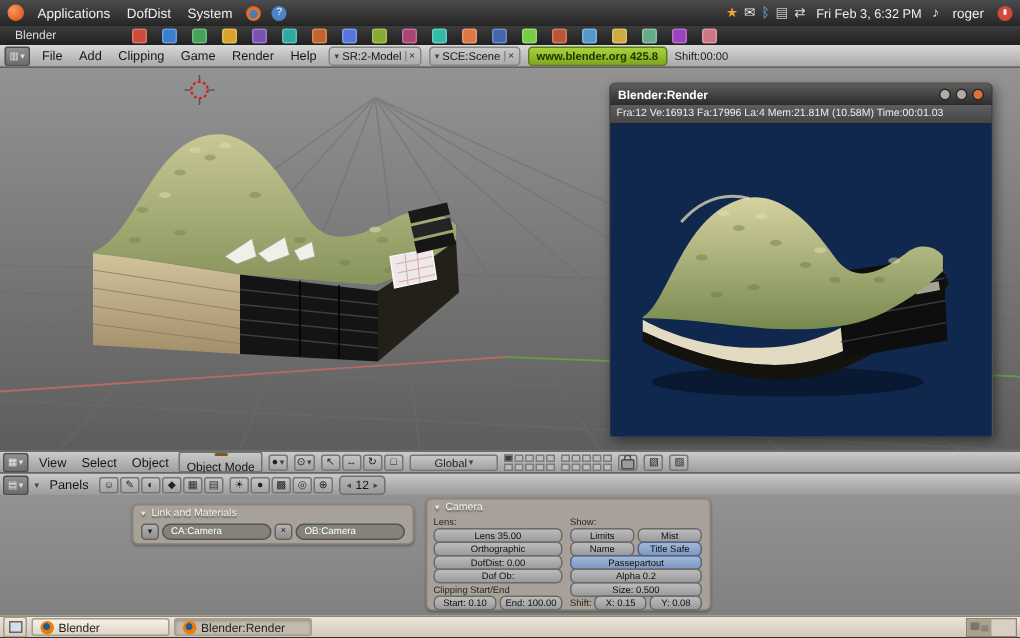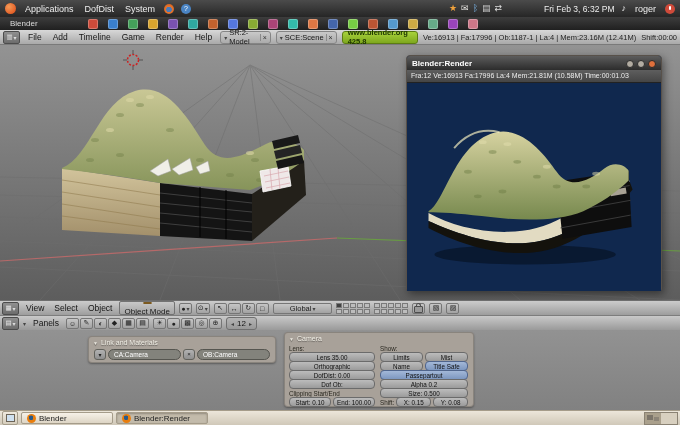--- a/index.html
+++ b/index.html
@@ -11,21 +11,21 @@
   
   #gnome-panel{left:0;top:0;width:680px;height:17px;background:linear-gradient(#4b4b4b,#262626);
     display:flex;align-items:center;gap:7px;padding:0 5px;box-sizing:border-box;color:#eee;font-size:9px;z-index:30;}
   .ulogo{width:11px;height:11px;border-radius:50%;background:radial-gradient(circle at 35% 35%,#f49a57,#dd4814);}
   .pmenu{padding:0 2px;cursor:default;}
   .ffx{width:10px;height:10px;border-radius:50%;background:radial-gradient(circle at 50% 55%,#4a7ab8 35%,#e8762d 40%,#c2561a);}
   .hlp{width:10px;height:10px;border-radius:50%;background:#4a84c4;color:#fff;font-size:7px;text-align:center;line-height:10px;}
   .spacer{flex:1;}
   .tray{display:flex;align-items:center;gap:4px;}
   .tray-ic{font-size:9px;line-height:17px;}
-  .clock{font-size:8.5px;margin-left:35px;}
+  .clock{font-size:8.5px;}
   .power{width:10px;height:10px;border-radius:50%;background:#cf4a3a;display:inline-block;position:relative;}
   .power:after{content:"";position:absolute;left:4px;top:2px;width:2px;height:4px;background:#fff;border-radius:1px;}
 
   
   #titlebar{left:0;top:17px;width:680px;height:13px;background:linear-gradient(#3d3d3d,#202020);
     display:flex;align-items:center;z-index:29;}
   #titlebar .wtitle{color:#ddd;font-size:8px;padding-left:10px;}
   #launchers{display:flex;gap:10px;margin-left:50px;}
   .launcher{width:10px;height:10px;border-radius:2px;box-shadow:inset 0 0 0 1px rgba(255,255,255,.25);}
 
@@ -167,36 +167,35 @@
     </div>
 </div>
 
 <div id="bheader" class="abs">
   <div class="wtbtn">
     <span>▥</span>
     <span class="car" style="color:#ddd">▾</span>
   </div>
   <span class="menu">File</span>
   <span class="menu">Add</span>
-  <span class="menu">Timeline</span>
+  <span class="menu">Clipping</span>
   <span class="menu">Game</span>
   <span class="menu">Render</span>
   <span class="menu">Help</span>
   <div class="hsel">
     <span class="car">▾</span>
     <span>SR:2-Model</span>
     <span class="x">×</span>
   </div>
   <div class="hsel">
     <span class="car">▾</span>
     <span>SCE:Scene</span>
     <span class="x">×</span>
   </div>
   <div id="version-btn">www.blender.org 425.8</div>
-  <span id="hstats" class="statstext nowrap">Ve:16913 | Fa:17996 | Ob:1187-1 | La:4 | Mem:23.16M (12.41M)</span>
   <span class="statstext nowrap">Shift:00:00</span>
 </div>
 
 <div id="viewport" class="abs">
   <svg width="680" height="255" viewBox="0 0 680 255">
     <defs>
       <linearGradient id="grassA" x1="0" y1="0" x2="0" y2="1">
         <stop offset="0" stop-color="#c9c795"></stop>
           <stop offset="1" stop-color="#86945a"></stop>
       </linearGradient>

